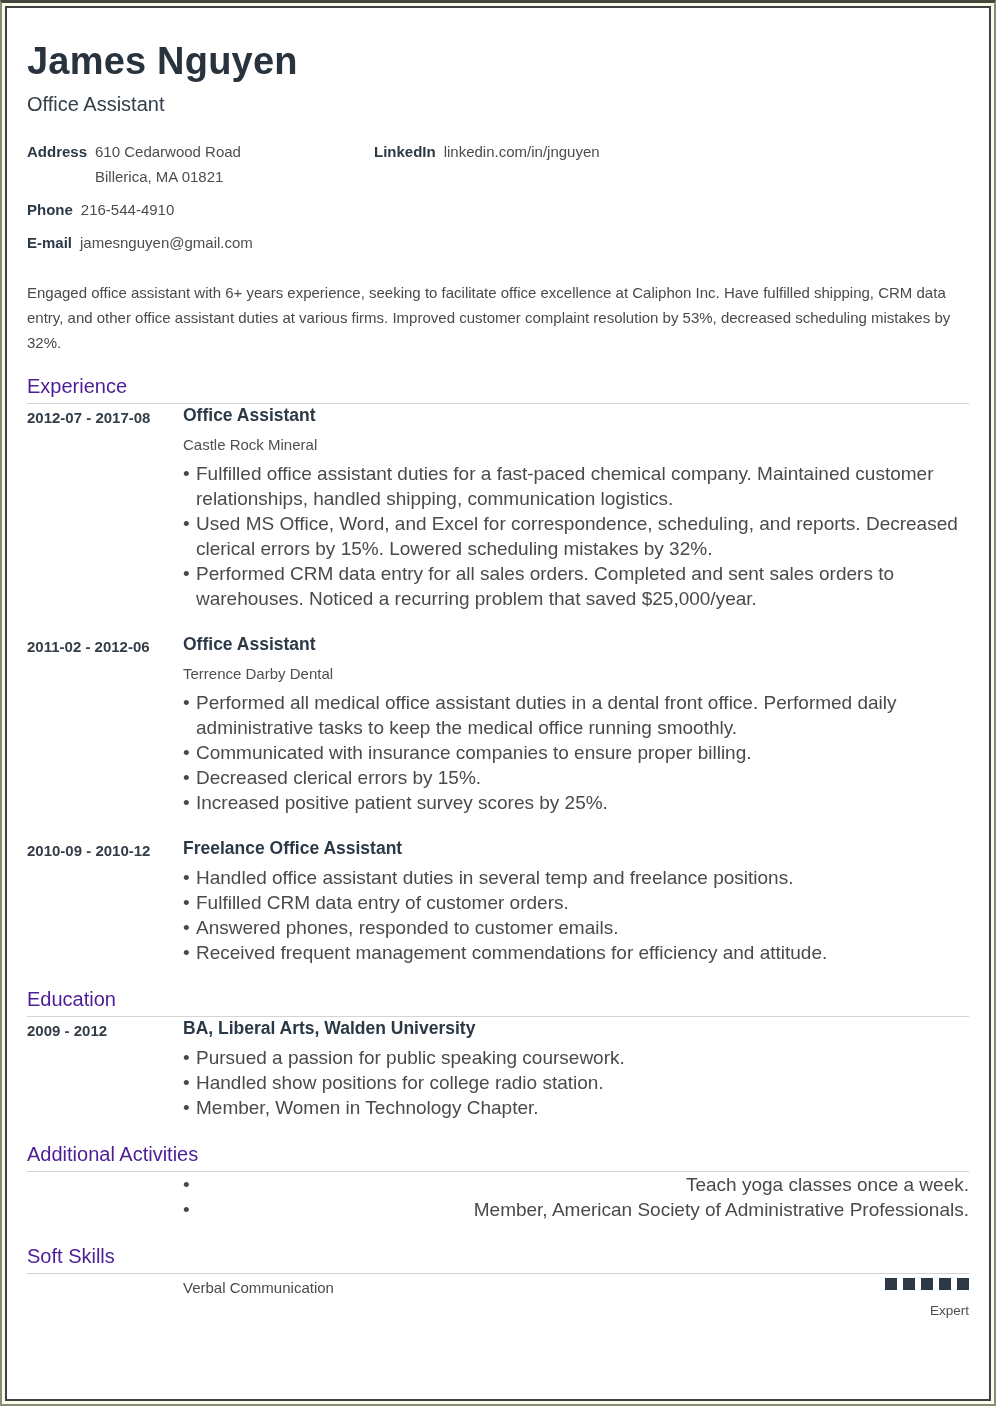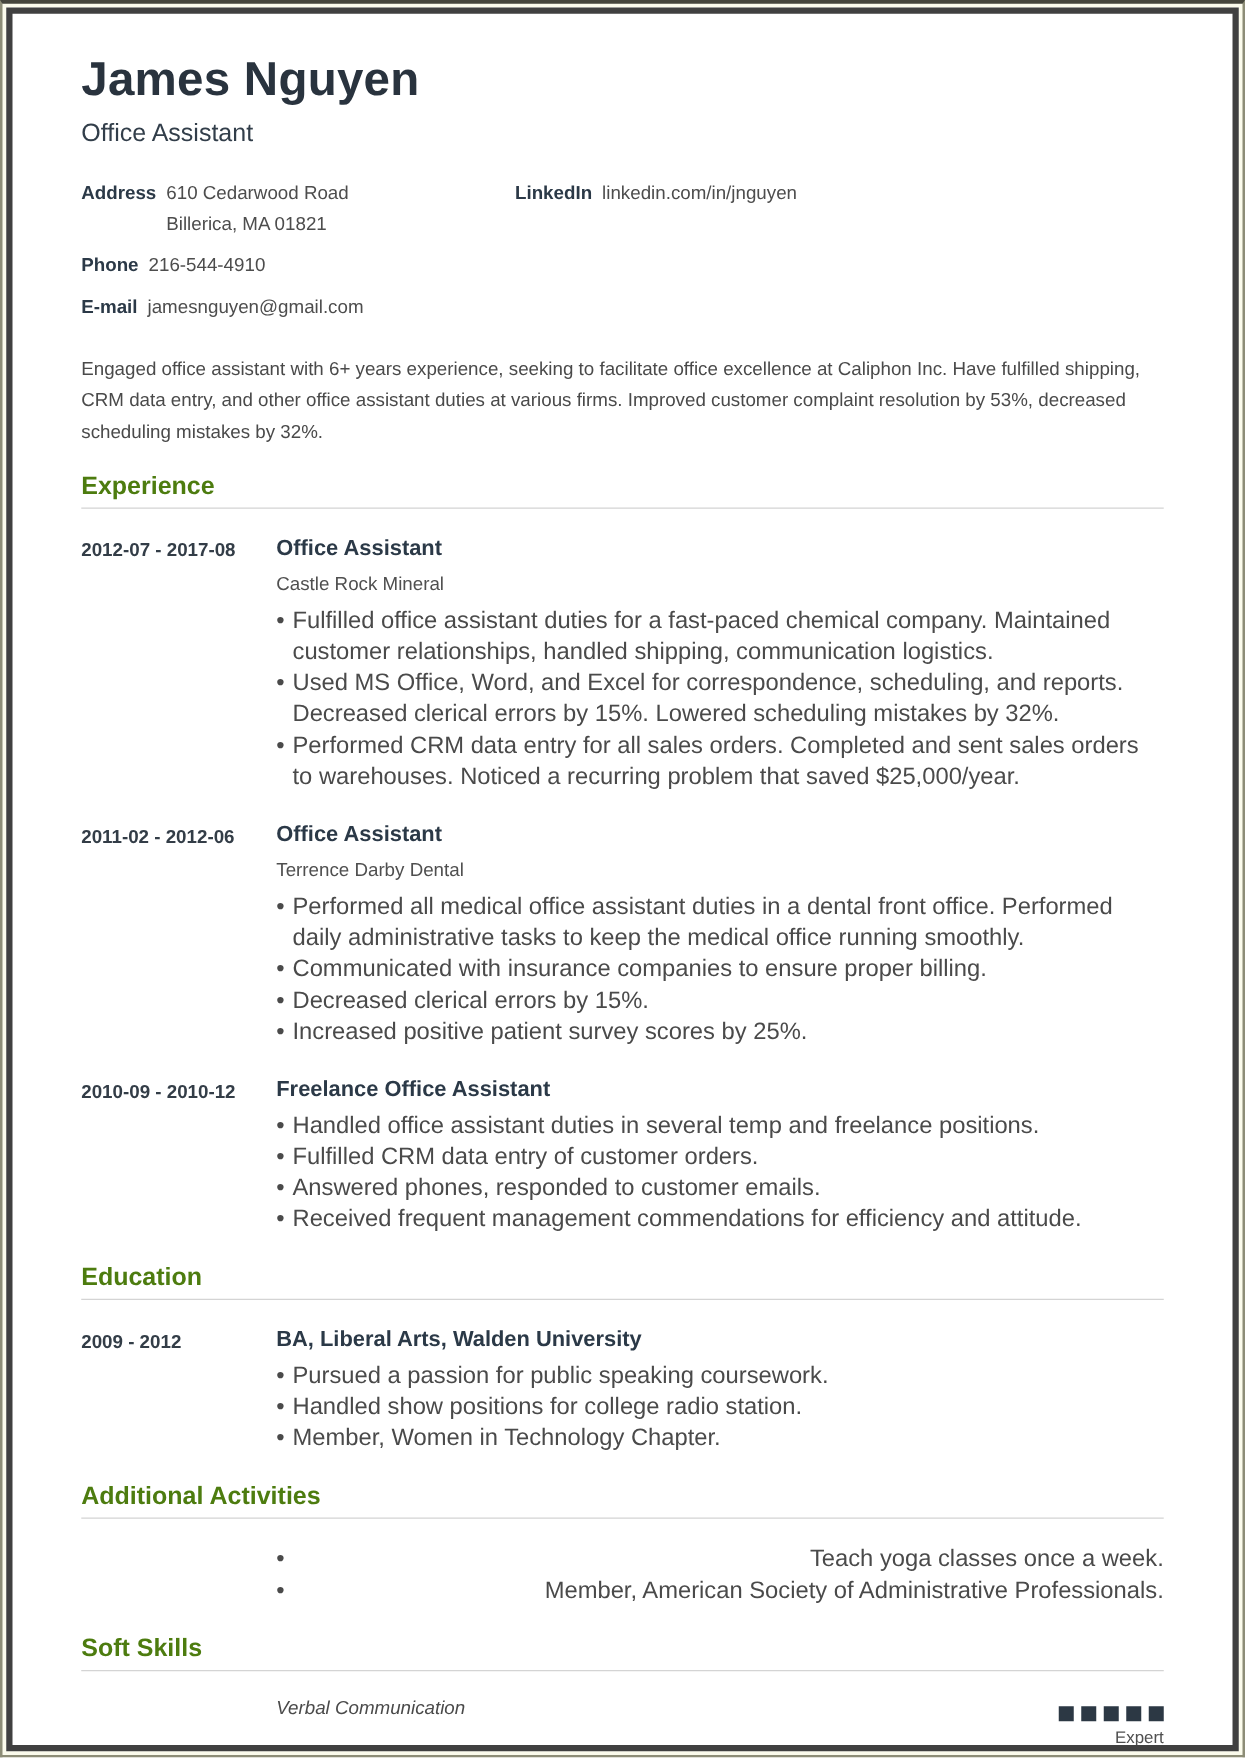--- a/index.html
+++ b/index.html
@@ -15,22 +15,22 @@
     border: 2px solid #8d8d77;
     border-top: 3px solid #45453c;
     padding: 3px;
     display: flex;
     flex-direction: column;
     overflow: hidden;
   }
   .sheet {
     flex: 1;
     background: #ffffff;
-    border: 5px solid #404040;
-    padding: 0 55px;
+    border: 2px solid #404040;
+    padding: 0 20px;
     overflow: hidden;
   }
   
   .name {
     margin-top: 32px;
     font-size: 38px;
     font-weight: bold;
     color: #29333e;
     line-height: 1.12;
     letter-spacing: 0.2px;
@@ -61,24 +61,23 @@
   
   .summary {
     margin-top: 17px;
     font-size: 15px;
     line-height: 25px;
     color: #4a4a4a;
   }
   
   .section-heading {
     margin-top: 19px;
-    margin-bottom: 20px;
     font-size: 20px;
-    font-weight: bold;
-    color: #4d7c0f;
+    font-weight: normal;
+    color: #4c1d95;
     line-height: 1.2;
     padding-bottom: 5px;
     border-bottom: 1px solid #d4d4d4;
   }
   .entry {
     display: grid;
     grid-template-columns: 156px 1fr;
     margin-bottom: 22px;
   }
   .entry-dates {
@@ -120,22 +119,21 @@
   
   .skill-row {
     display: grid;
     grid-template-columns: 156px 1fr;
     margin-top: 4px;
   }
   .skill-body { display: flex; flex-direction: column; }
   .skill-line {
     display: flex;
     justify-content: space-between;
-    align-items: flex-end;
-    font-style: italic;
+    align-items: flex-start;
   }
   .skill-name {
     font-size: 15px;
     color: #4a4a4a;
     line-height: 20px;
   }
   .squares { display: flex; gap: 6px; }
   .sq {
     width: 12px;
     height: 12px;

